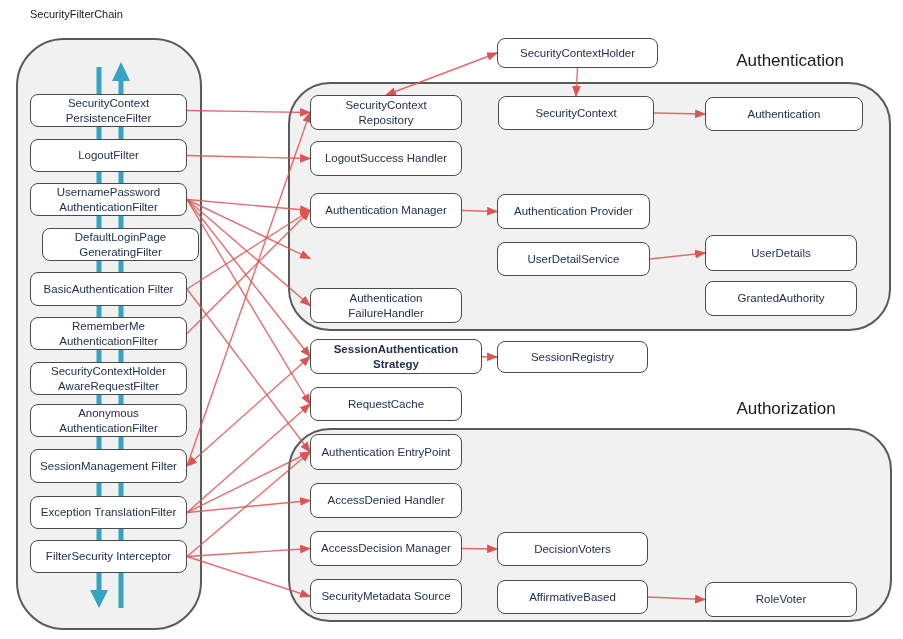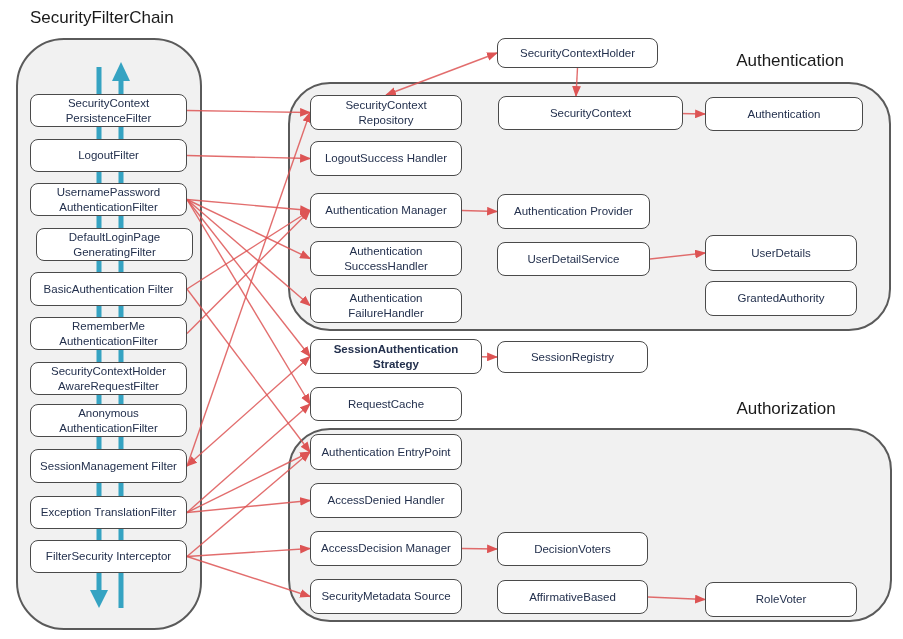--- a/index.html
+++ b/index.html
@@ -13,21 +13,21 @@
   }
   #chain-container{border-radius:48px;}
   #authentication-group,#authorization-group{border-radius:42px;}
   .node{
     position:absolute;background:#ffffff;border:1.6px solid #4a4a4a;border-radius:8px;
     box-sizing:border-box;display:flex;align-items:center;justify-content:center;
     text-align:center;font-size:11.5px;line-height:1.3;color:#23304d;padding:1px 7px;
     z-index:5;
   }
   .diagram-title{
-    position:absolute;font-size:17px;color:#1a1a1a;z-index:6;white-space:nowrap;
+    position:absolute;font-size:11px;color:#1a1a1a;z-index:6;white-space:nowrap;
   }
   .group-label{
     position:absolute;font-size:17px;color:#1a1a1a;z-index:6;text-align:center;width:150px;
   }
   svg.layer{position:absolute;left:0;top:0;z-index:4;pointer-events:none;}
   svg#flow-layer{z-index:3;}
 </style>
 </head>
 <body>
 
@@ -81,43 +81,42 @@
         <line x1="650" y1="259" x2="705" y2="253" stroke="#dd5454" stroke-width="1.4" stroke-opacity="0.85" marker-end="url(#rhead)"></line>
         <line x1="462" y1="356.5" x2="497" y2="357" stroke="#dd5454" stroke-width="1.4" stroke-opacity="0.85" marker-end="url(#rhead)"></line>
         <line x1="462" y1="548.5" x2="497" y2="549" stroke="#dd5454" stroke-width="1.4" stroke-opacity="0.85" marker-end="url(#rhead)"></line>
         <line x1="648" y1="597" x2="705" y2="599.5" stroke="#dd5454" stroke-width="1.4" stroke-opacity="0.85" marker-end="url(#rhead)"></line>
       </g>
   </svg>
 
   <div class="node" style="left:30px;top:94px;width:157px;height:33px;">SecurityContext PersistenceFilter</div>
   <div class="node" style="left:30px;top:139px;width:157px;height:33px;">LogoutFilter</div>
   <div class="node" style="left:30px;top:183px;width:157px;height:33px;">UsernamePassword AuthenticationFilter</div>
-  <div class="node" style="left:36px;top:228px;width:157px;height:33px;">DefaultLoginPage GeneratingFilter</div>
+  <div class="node" style="left:42px;top:228px;width:157px;height:33px;">DefaultLoginPage GeneratingFilter</div>
   <div class="node" style="left:30px;top:272px;width:157px;height:34px;">BasicAuthentication Filter</div>
   <div class="node" style="left:30px;top:317px;width:157px;height:33px;">RememberMe AuthenticationFilter</div>
   <div class="node" style="left:30px;top:362px;width:157px;height:33px;">SecurityContextHolder AwareRequestFilter</div>
   <div class="node" style="left:30px;top:404px;width:157px;height:33px;">Anonymous AuthenticationFilter</div>
   <div class="node" style="left:30px;top:449px;width:157px;height:34px;">SessionManagement Filter</div>
   <div class="node" style="left:30px;top:496px;width:157px;height:33px;">Exception TranslationFilter</div>
   <div class="node" style="left:30px;top:540px;width:157px;height:33px;">FilterSecurity Interceptor</div>
 
   <div class="node" style="left:310px;top:95px;width:152px;height:35px;">SecurityContext Repository</div>
   <div class="node" style="left:310px;top:141px;width:152px;height:35px;">LogoutSuccess Handler</div>
   <div class="node" style="left:310px;top:193px;width:152px;height:35px;">Authentication Manager</div>
-  <div class="node" style="left:310px;top:241px;width:152px;height:35px;">Authentication SuccessHandler</div>
   <div class="node" style="left:310px;top:288px;width:152px;height:35px;">Authentication FailureHandler</div>
   <div class="node" style="left:310px;top:339px;width:172px;height:35px;font-weight:bold;">SessionAuthentication Strategy</div>
   <div class="node" style="left:310px;top:387px;width:152px;height:34px;">RequestCache</div>
   <div class="node" style="left:310px;top:434px;width:152px;height:36px;">Authentication EntryPoint</div>
   <div class="node" style="left:310px;top:483px;width:152px;height:35px;">AccessDenied Handler</div>
   <div class="node" style="left:310px;top:579px;width:152px;height:35px;">SecurityMetadata Source</div>
   <div class="node" style="left:310px;top:531px;width:152px;height:35px;">AccessDecision Manager</div>
 
   <div class="node" style="left:497px;top:38px;width:161px;height:30px;">SecurityContextHolder</div>
-  <div class="node" style="left:498px;top:96px;width:185px;height:34px;">SecurityContext</div>
+  <div class="node" style="left:498px;top:96px;width:156px;height:34px;">SecurityContext</div>
   <div class="node" style="left:497px;top:194px;width:153px;height:35px;">Authentication Provider</div>
   <div class="node" style="left:497px;top:242px;width:153px;height:34px;">UserDetailService</div>
   <div class="node" style="left:497px;top:341px;width:151px;height:32px;">SessionRegistry</div>
   <div class="node" style="left:497px;top:532px;width:151px;height:34px;">DecisionVoters</div>
   <div class="node" style="left:497px;top:580px;width:151px;height:34px;">AffirmativeBased</div>
 
   <div class="node" style="left:705px;top:97px;width:158px;height:34px;">Authentication</div>
   <div class="node" style="left:705px;top:235px;width:152px;height:36px;">UserDetails</div>
   <div class="node" style="left:705px;top:281px;width:152px;height:35px;">GrantedAuthority</div>
   <div class="node" style="left:705px;top:582px;width:152px;height:35px;">RoleVoter</div>

